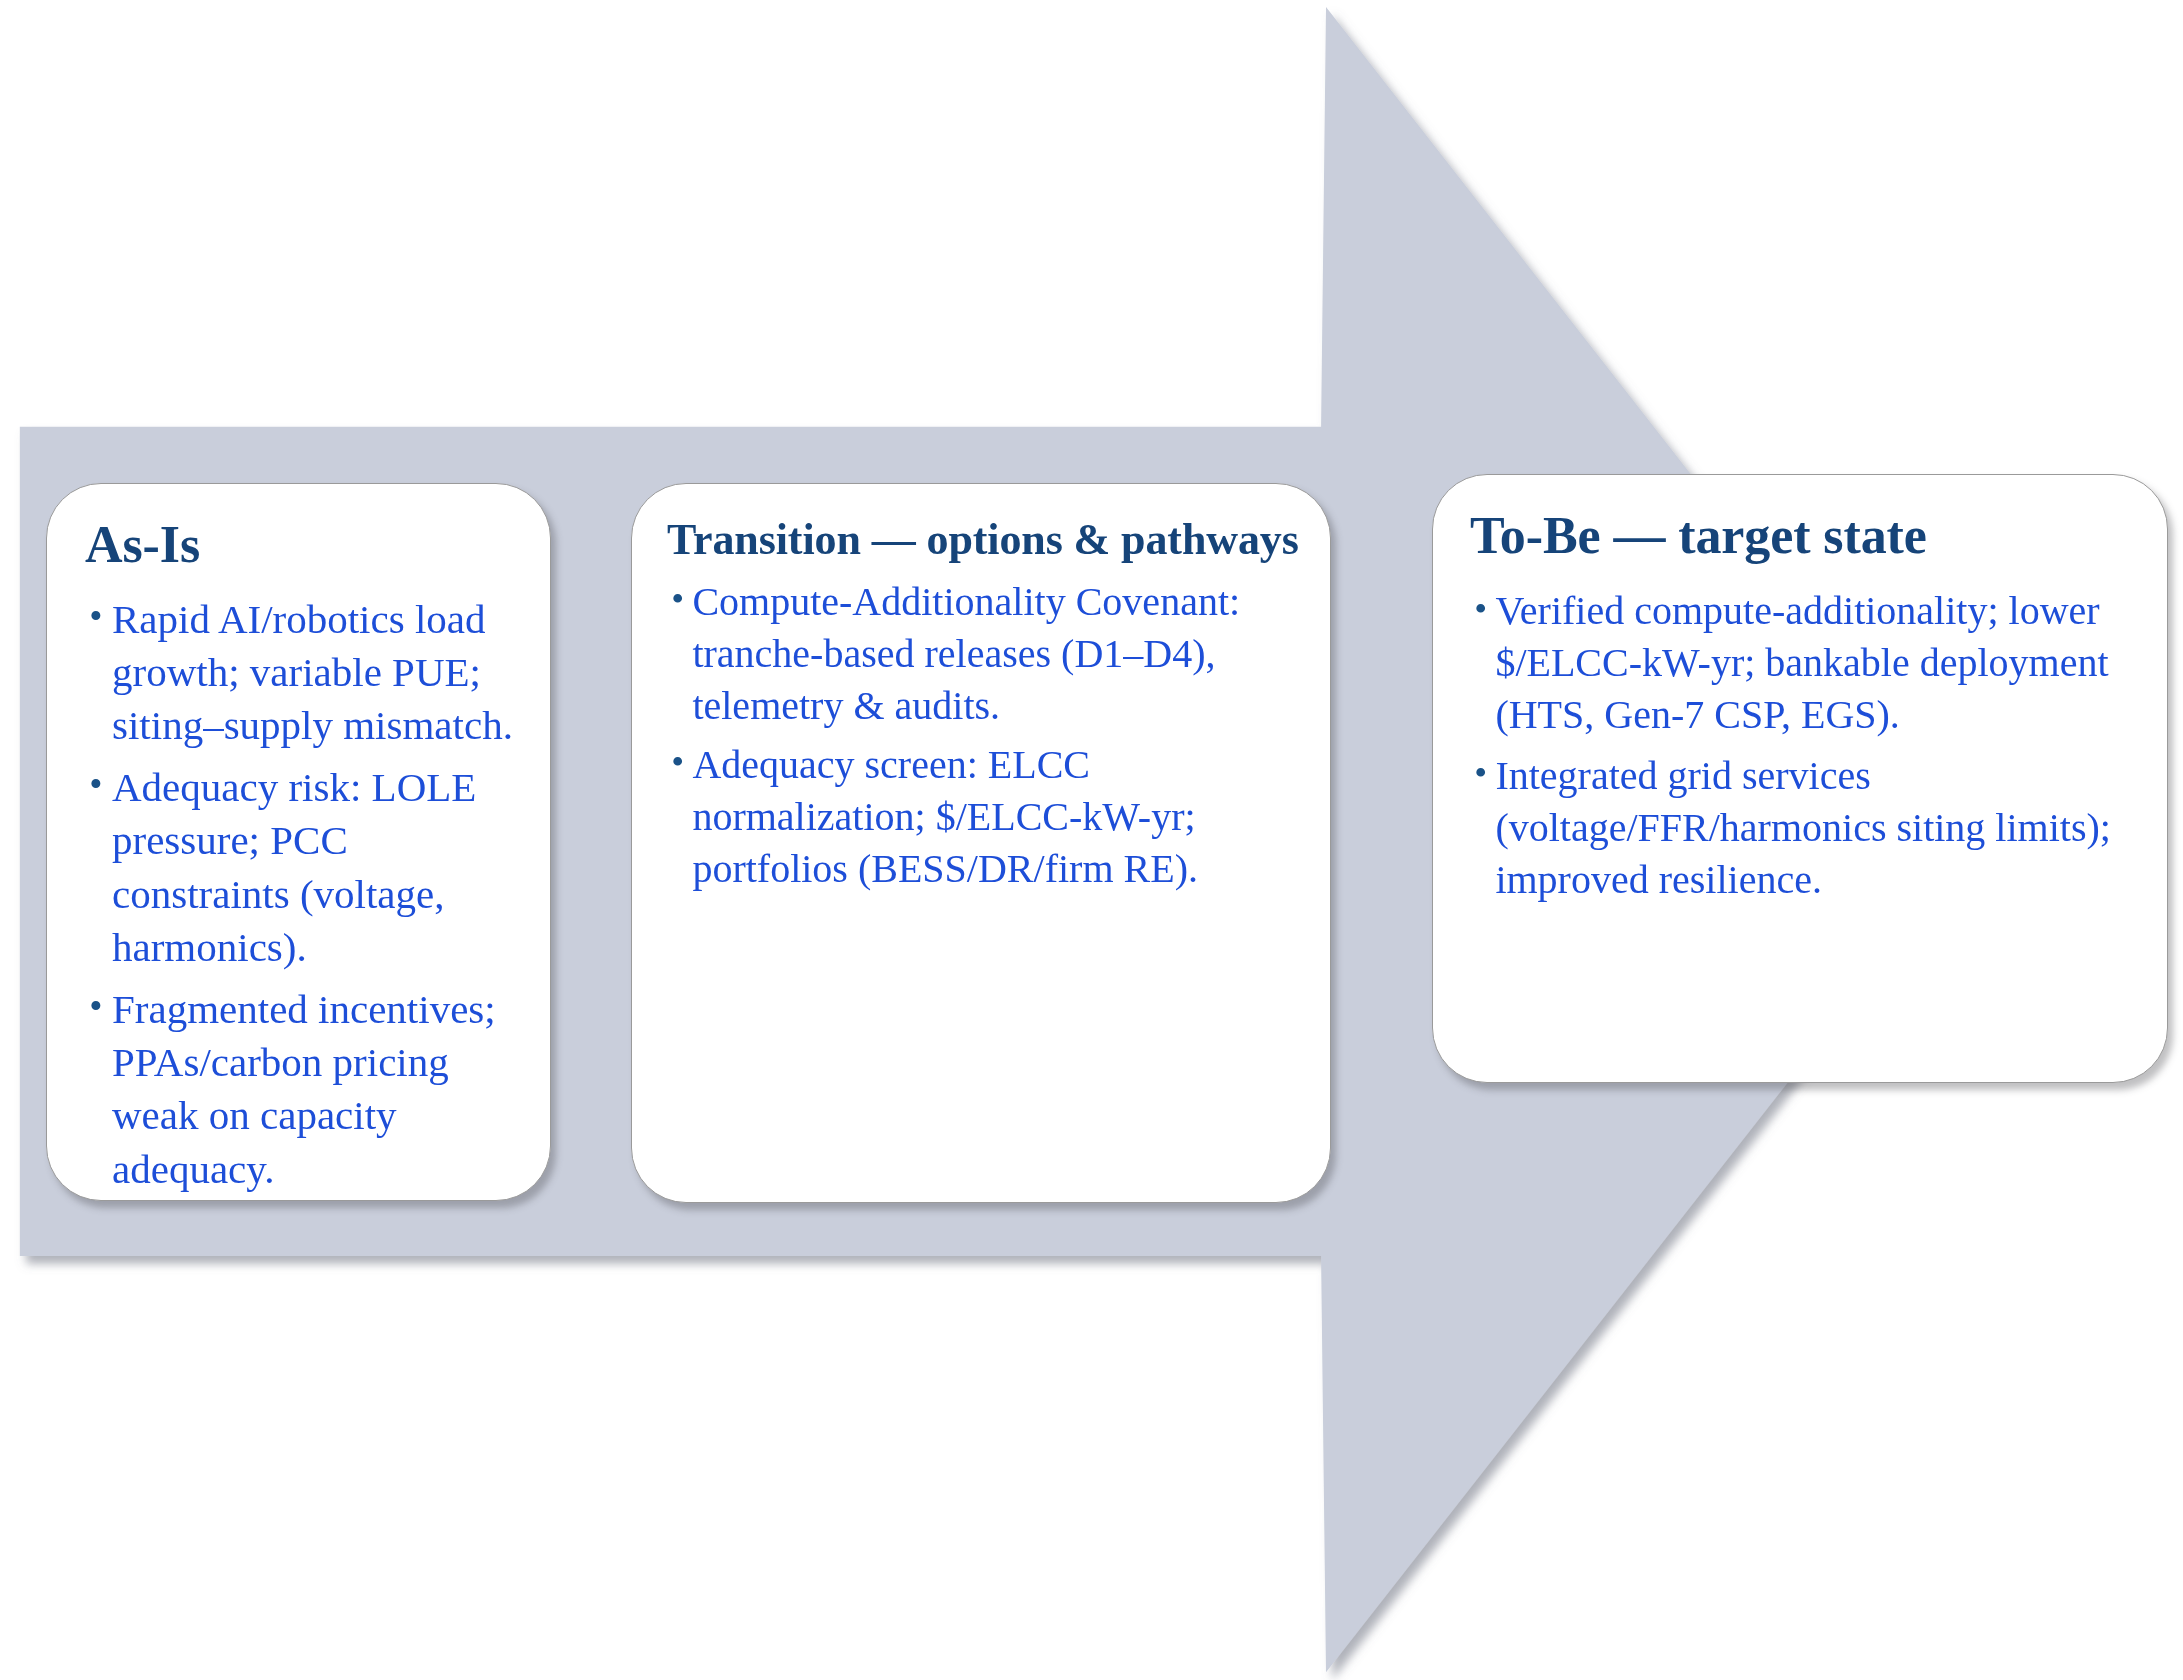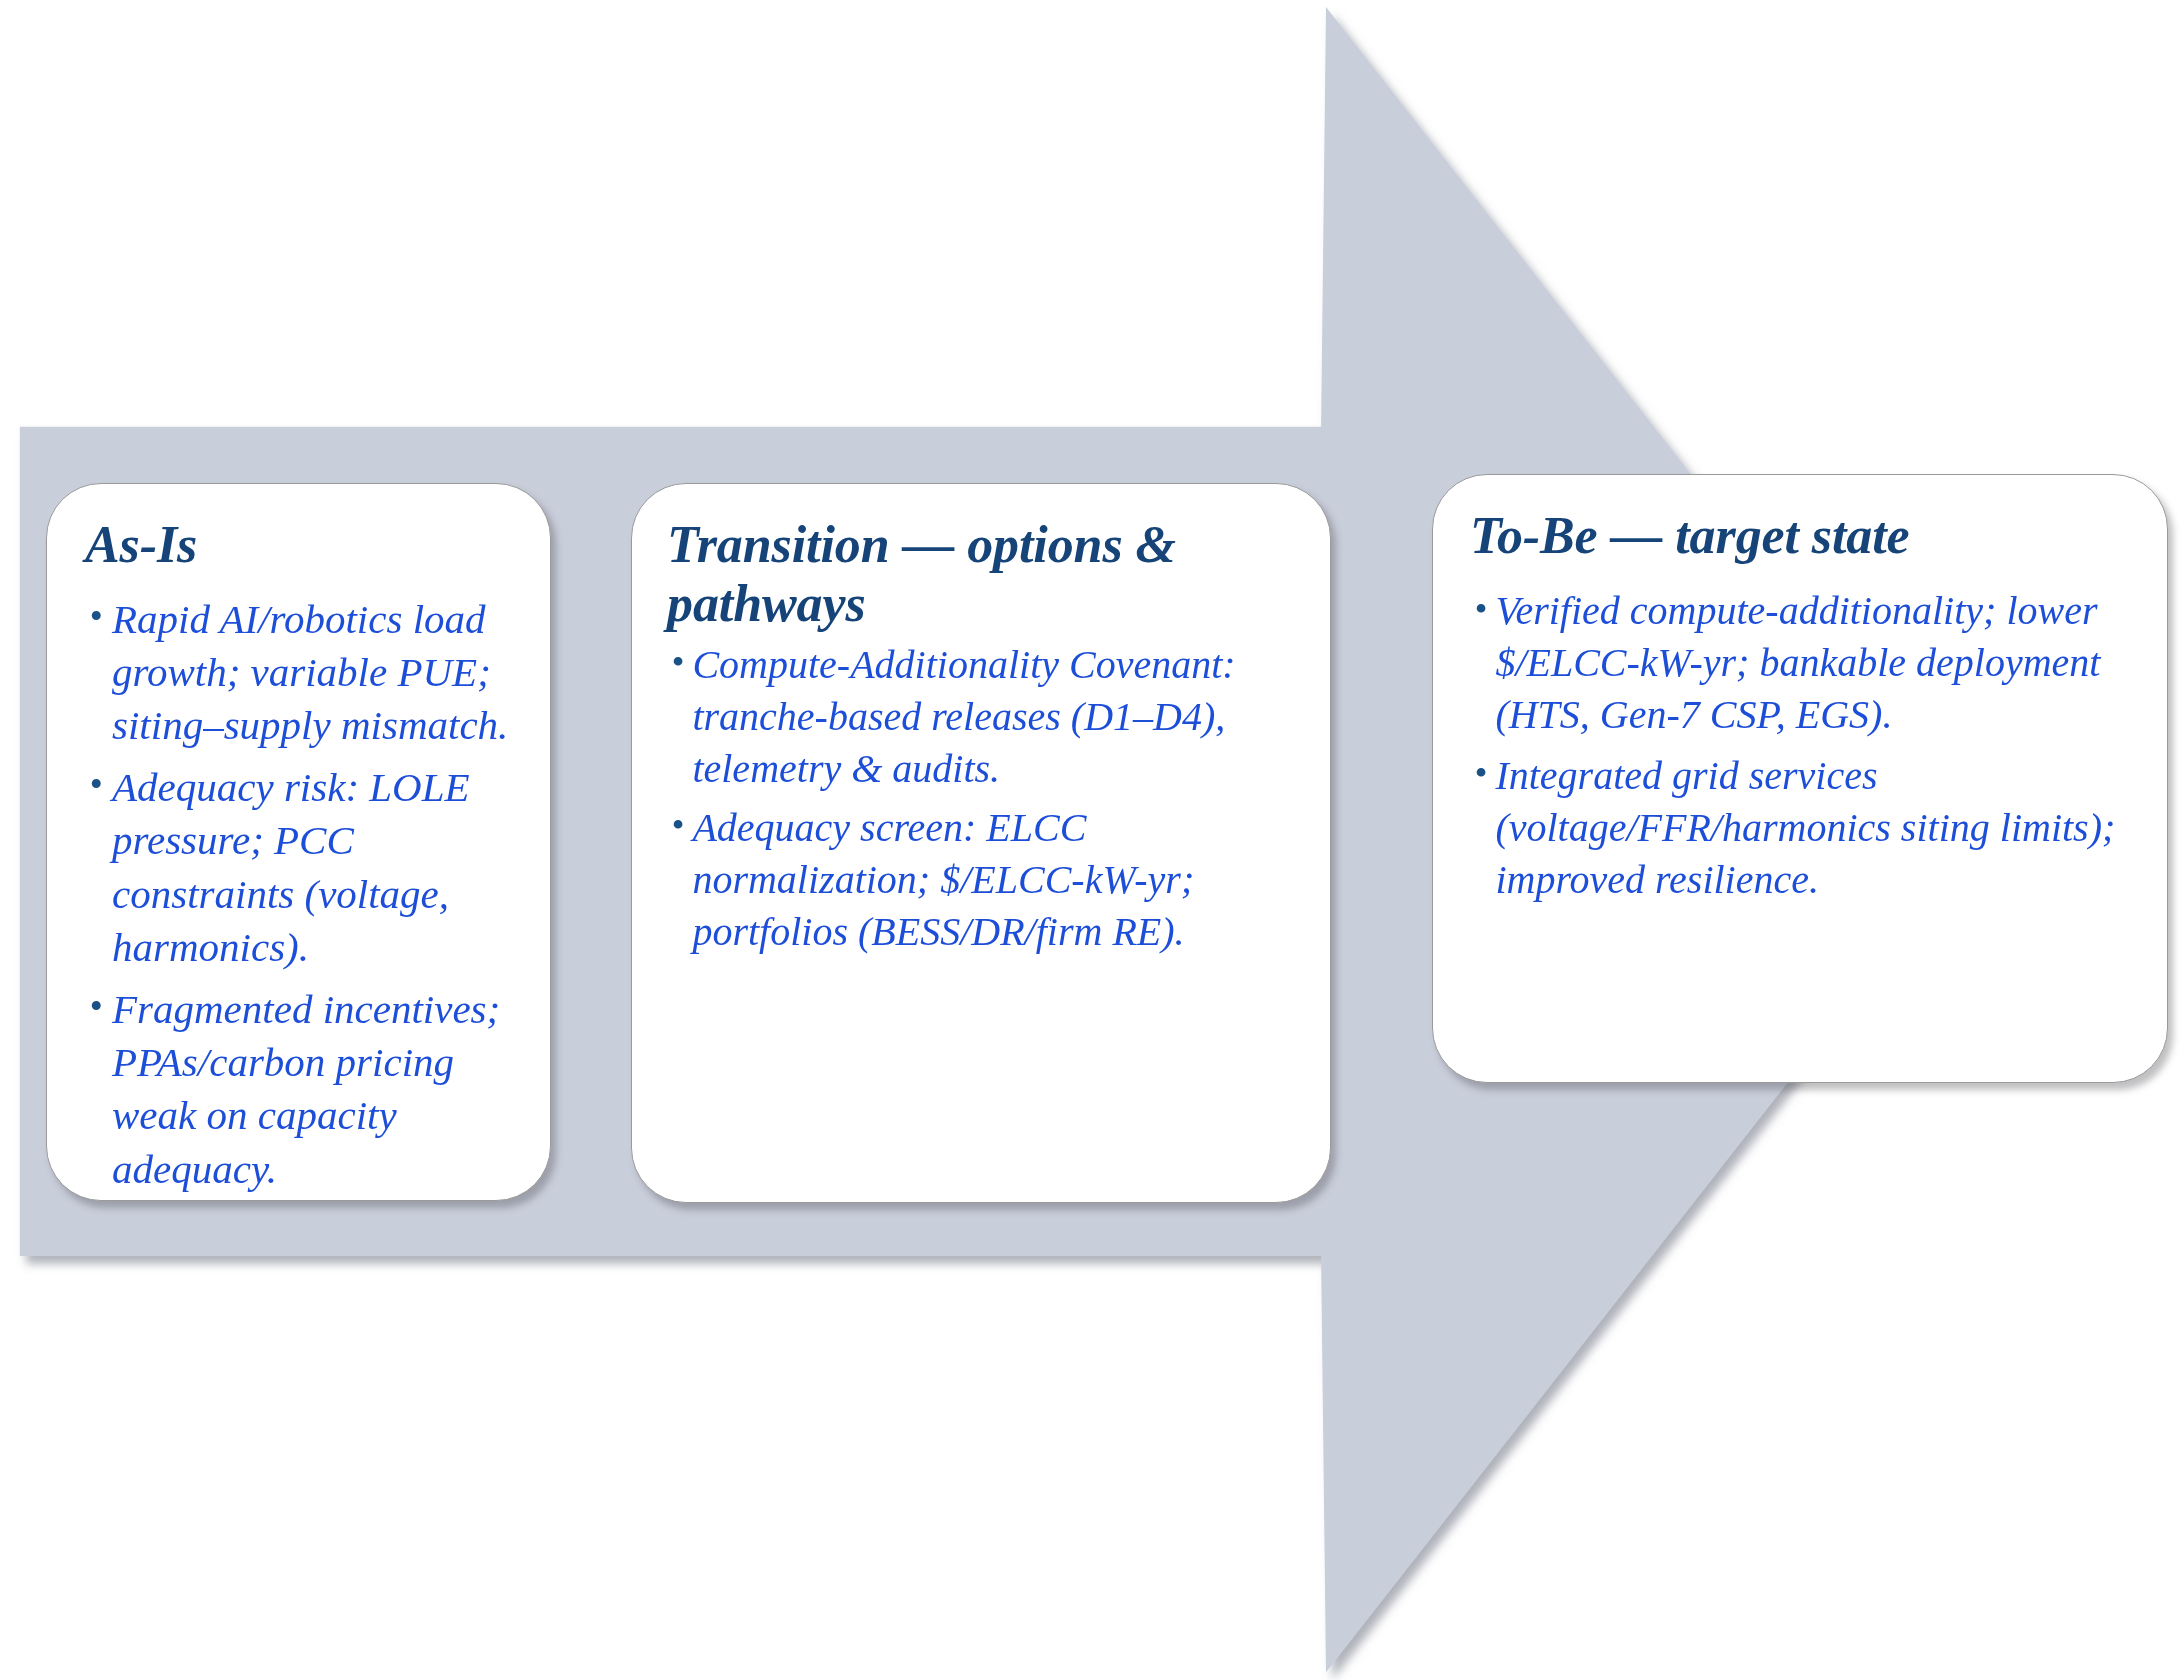--- a/index.html
+++ b/index.html
@@ -11,21 +11,20 @@
   body {
     font-family: "Liberation Serif", "DejaVu Serif", serif;
   }
 
   #stage {
     position: relative;
     width: 2183px;
     height: 1680px;
     background: #ffffff;
     overflow: hidden;
-    font-style: italic;
   }
 
   
   #arrow-layer {
     position: absolute;
     left: 0;
     top: 0;
     width: 2183px;
     height: 1680px;
   }
@@ -87,21 +86,21 @@
   #card-as-is .card-title { font-size: 52px; margin-bottom: 18.3px; }
   #card-as-is ul.bullets { font-size: 41px; }
   #card-as-is ul.bullets > li { padding-left: 27px; margin-bottom: 8.5px; }
 
   
   #card-transition {
     left: 631px; top: 483px;
     width: 700px; height: 720px;
   }
   #card-transition .card-inner { padding: 31px 28px 21px 35px; }
-  #card-transition .card-title { font-size: 52px; margin-bottom: 5px; }
+  #card-transition .card-title { font-size: 44px; margin-bottom: 11px; }
   #card-transition ul.bullets { font-size: 40px; }
   #card-transition ul.bullets > li { padding-left: 25.4px; margin-bottom: 7px; }
 
   
   #card-to-be {
     left: 1432px; top: 474px;
     width: 736px; height: 609px;
   }
   #card-to-be .card-inner { padding: 31px 25.4px 21px 37px; }
   #card-to-be .card-title { font-size: 52px; margin-bottom: 20px; }

